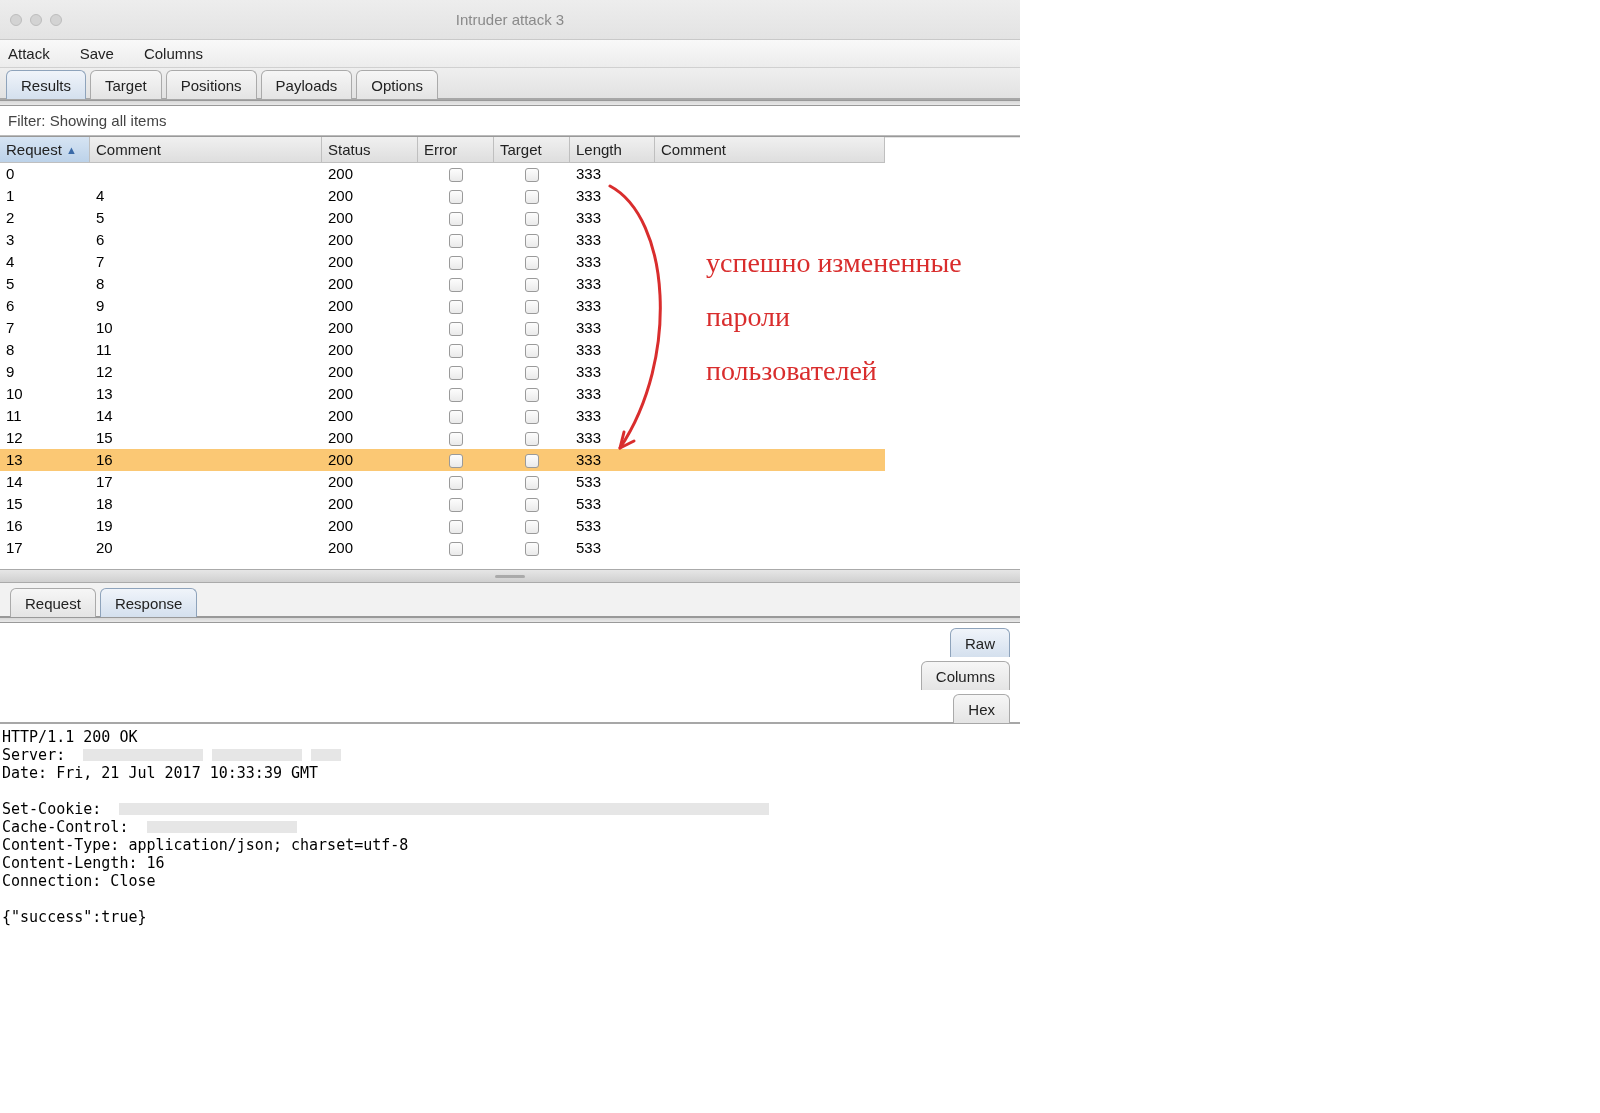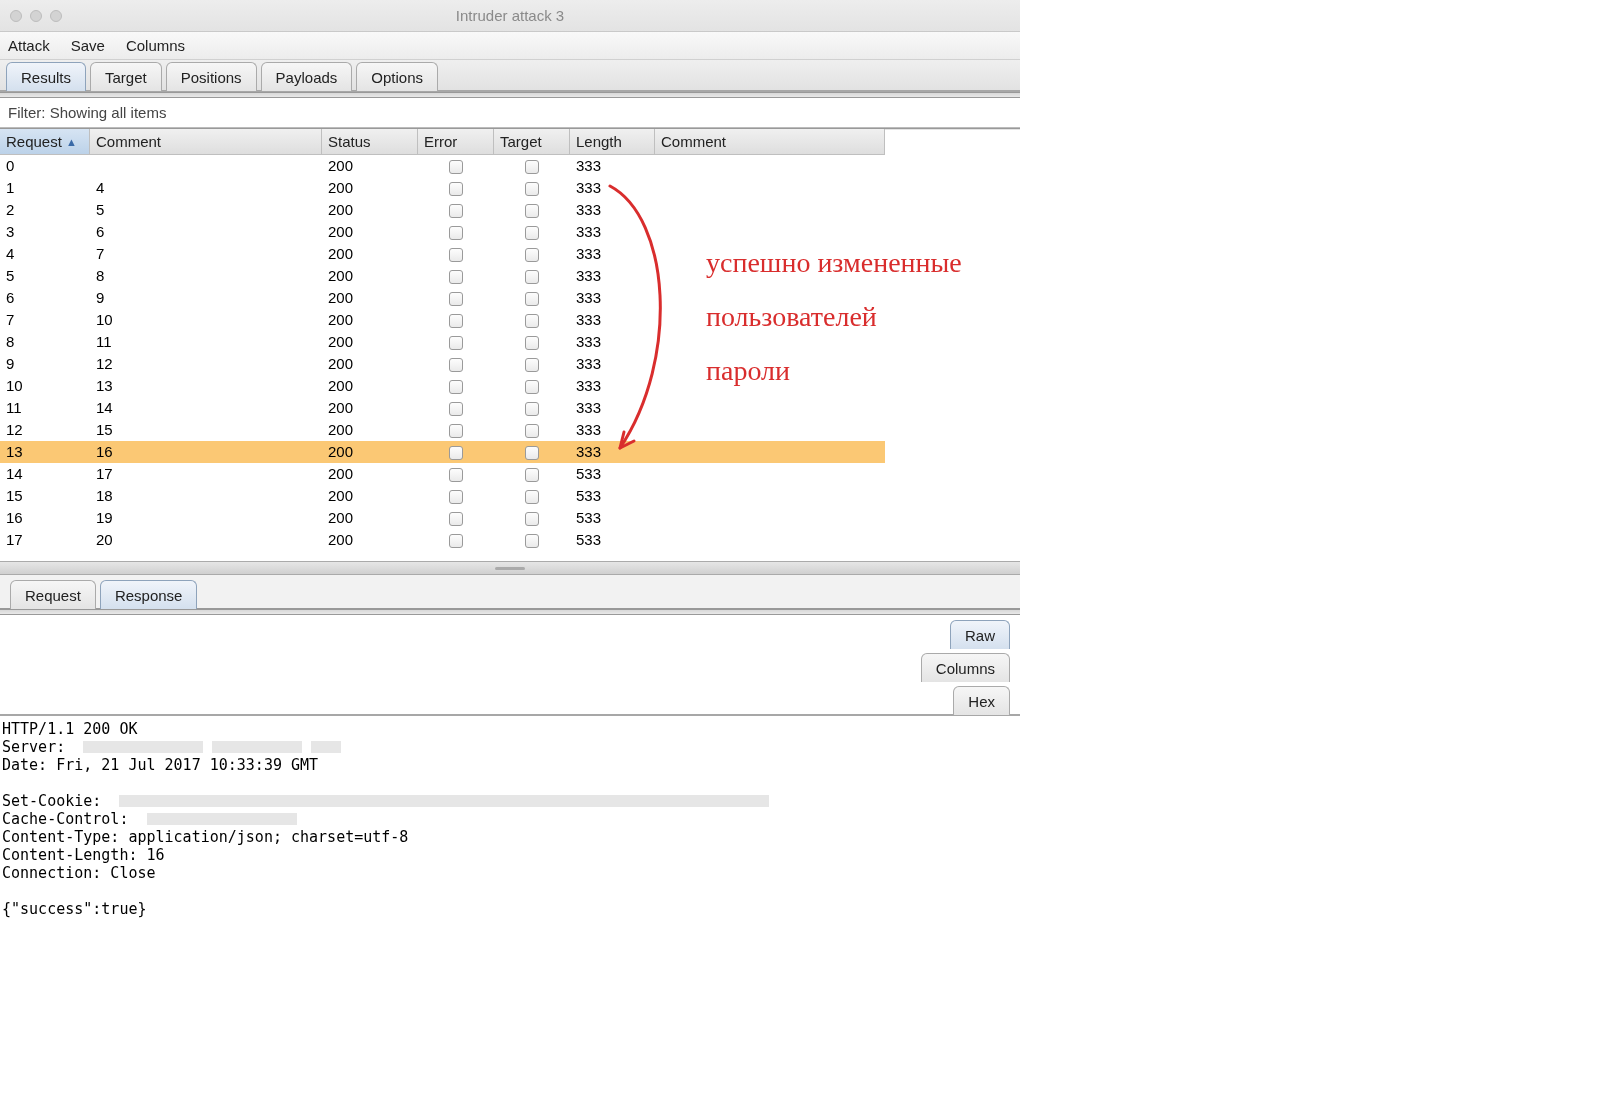--- a/index.html
+++ b/index.html
@@ -11,21 +11,21 @@
     width: 1600px;
     height: 1113px;
     position: relative;
   }
   .app {
     width: 1020px;
     position: relative;
   }
   
   .titlebar {
-    height: 32px;
+    height: 40px;
     background: linear-gradient(#ededed, #e3e3e3);
     border-bottom: 1px solid #c9c9c9;
     display: flex;
     align-items: center;
     position: relative;
   }
   .traffic-lights {
     display: flex;
     gap: 8px;
     padding-left: 10px;
@@ -45,21 +45,21 @@
     pointer-events: none;
   }
   
   .menubar {
     height: 28px;
     background: linear-gradient(#f9f9f9, #ececec);
     border-bottom: 1px solid #d0d0d0;
     display: flex;
     align-items: center;
     padding: 0 8px;
-    gap: 21px;
+    gap: 30px;
   }
   .menubar-item {
     font-size: 15px;
     color: #222;
   }
   
   .tabs-row {
     height: 32px;
     background: linear-gradient(#efefef, #e2e2e2);
     border-bottom: 2px solid #a7a7a7;
@@ -285,18 +285,18 @@
 
   <div class="response" id="response"><div><span>HTTP/1.1 200 OK</span></div><div><span>Server: </span> <span class="redact b2"></span> <span class="redact b3"></span> <span class="redact b4"></span></div><div><span>Date: Fri, 21 Jul 2017 10:33:39 GMT</span></div><div>&nbsp;</div><div><span>Set-Cookie: </span> <span class="redact b5"></span></div><div><span>Cache-Control: </span> <span class="redact b7"></span></div><div><span>Content-Type: application/json; charset=utf-8</span></div><div><span>Content-Length: 16</span></div><div><span>Connection: Close</span></div><div>&nbsp;</div><div><span>{"success":true}</span></div></div>
 
   <div class="annotation">
     <svg width="100" height="290">
       <path d="M 10 8 C 70 40, 80 180, 20 270" stroke="#d92d2d" stroke-width="3" fill="none" stroke-linecap="round"></path>
       <path d="M 20 270 l 14 -7 M 20 270 l 4 -16" stroke="#d92d2d" stroke-width="3" fill="none" stroke-linecap="round"></path>
     </svg>
     <div class="annotation-text" id="annotation-text">
         <div>успешно измененные</div>
+        <div>пароли</div>
         <div>пользователей</div>
-        <div>пароли</div>
       </div>
   </div>
 
 </div>
 
 </body></html>

